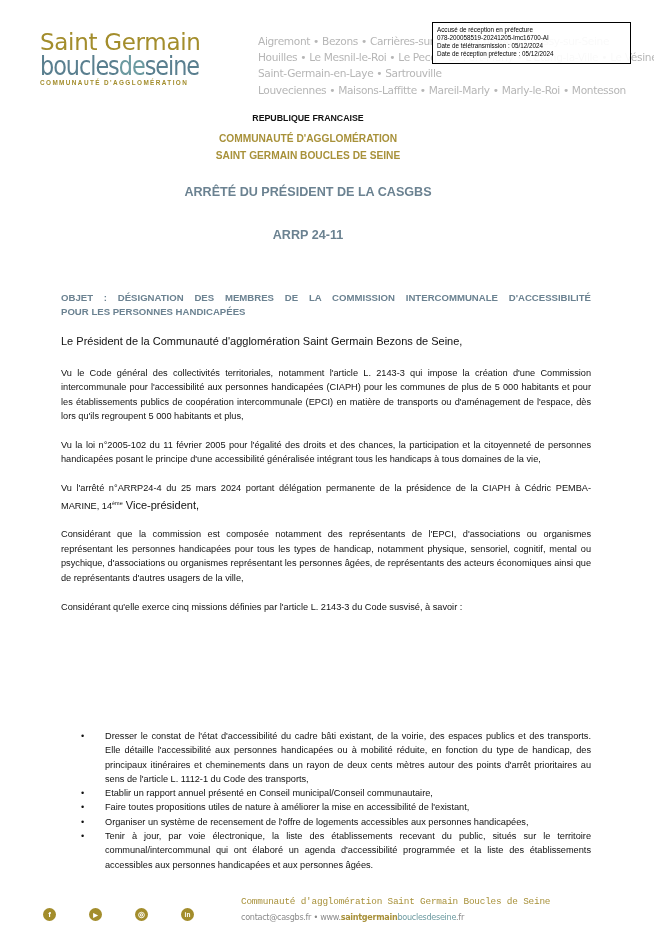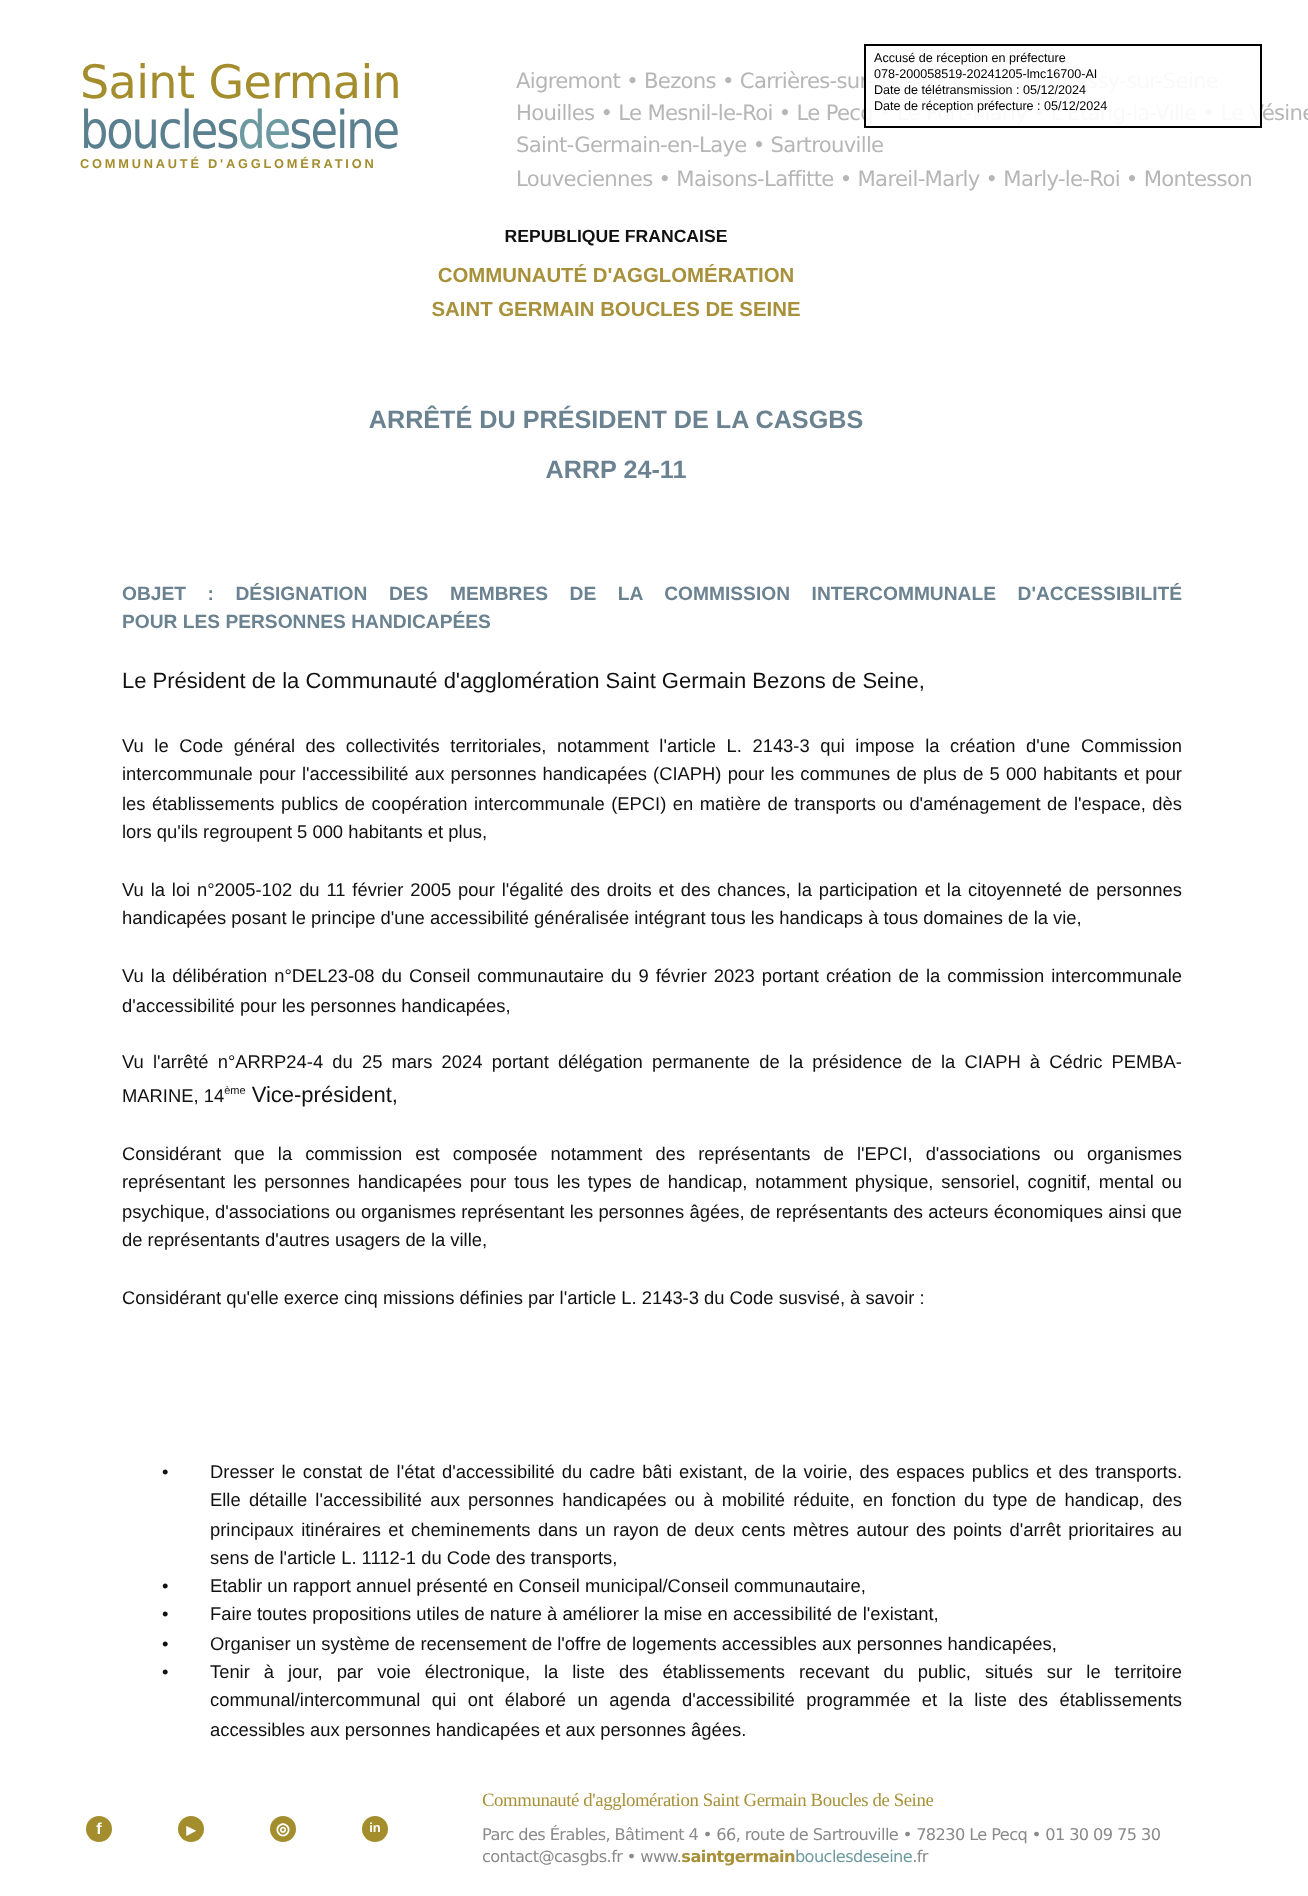--- a/index.html
+++ b/index.html
@@ -10,33 +10,33 @@
   .logo .l2 { font-family: "DejaVu Sans", sans-serif; font-size: 26px; color: #5a7f8f; line-height: 24px; letter-spacing: -1.2px; transform: scaleX(0.86); transform-origin: left; white-space: nowrap; }
   .logo .l2 .de { color: #6c9aa0; }
   .logo .l3 { font-size: 6.4px; color: #a38d2c; letter-spacing: 1.4px; margin-top: 1px; white-space: nowrap; font-weight: bold; }
   .towns { position: absolute; left: 258px; top: 33px; width: 390px; font-size: 10.6px; line-height: 16.2px; color: #b6b6b6; font-family: "DejaVu Sans", sans-serif; letter-spacing: -0.35px; }
   .towns div { white-space: nowrap; }
   .stamp { position: absolute; left: 432px; top: 22px; width: 199px; height: 42px; border: 1.5px solid #000; background: rgba(255,255,255,0.92); font-size: 6.3px; line-height: 8px; padding: 3px 4px; box-sizing: border-box; color: #000; }
   .center { position: absolute; left: 0; width: 616px; text-align: center; }
   .rep { top: 113px; font-size: 8.8px; font-weight: bold; color: #111; }
   .ca1 { top: 133px; font-size: 10.2px; font-weight: bold; color: #a8913a; }
   .ca2 { top: 150px; font-size: 10.2px; font-weight: bold; color: #a8913a; }
-  .title1 { top: 203px; font-size: 12.6px; font-weight: bold; color: #6b8291; }
+  .title1 { top: 185px; font-size: 12.6px; font-weight: bold; color: #6b8291; }
   .title2 { top: 228px; font-size: 12.6px; font-weight: bold; color: #6b8291; }
   .objet { position: absolute; left: 61px; top: 291px; width: 530px; font-size: 9.6px; line-height: 14px; font-weight: bold; color: #6b8291; text-align: justify; }
   .objet .l { text-align-last: justify; }
   .pres { position: absolute; left: 61px; top: 335px; font-size: 11px; color: #111; }
   .body { position: absolute; left: 61px; top: 366px; width: 530px; font-size: 9.2px; line-height: 14.4px; color: #111; }
   .body p { margin: 0 0 14.4px 0; text-align: justify; }
   .body sup { font-size: 5.5px; }
   .body .big { font-size: 11px; }
   .missions { position: absolute; left: 81px; top: 729px; width: 510px; margin: 0; padding: 0; list-style: none; font-size: 9.2px; line-height: 14.3px; color: #111; }
   .missions li { position: relative; padding-left: 24px; text-align: justify; }
   .missions li .bullet { position: absolute; left: 0; top: 0; }
-  .footer-name { position: absolute; left: 241px; top: 896px; font-size: 9.4px; color: #a8913a; font-family: Liberation Serif, serif; letter-spacing: -0.2px; }
+  .footer-name { position: absolute; left: 241px; top: 896px; font-size: 9.4px; color: #a8913a; font-family: Liberation Mono, monospace; letter-spacing: -0.2px; }
   .footer-addr { position: absolute; left: 241px; top: 912px; font-size: 8.1px; line-height: 10.5px; color: #8a8a8a; font-family: "DejaVu Sans", sans-serif; letter-spacing: -0.3px; white-space: nowrap; }
   .footer-addr .sg { color: #a8913a; font-weight: bold; }
   .footer-addr .bs { color: #6c9aa0; }
   .social { position: absolute; top: 908px; width: 13px; height: 13px; border-radius: 50%; background: #a38d2c; color: #fff; display: flex; align-items: center; justify-content: center; font-size: 8px; font-weight: bold; }
 </style>
 </head>
 <body>
 
 <div class="logo">
   <div class="l1">Saint Germain</div>
@@ -67,36 +67,34 @@
 <div class="objet">
   <div class="l">OBJET : DÉSIGNATION DES MEMBRES DE LA COMMISSION INTERCOMMUNALE D'ACCESSIBILITÉ</div>
   <div>POUR LES PERSONNES HANDICAPÉES</div>
 </div>
 
 <div class="pres">Le Président de la Communauté d'agglomération Saint Germain Bezons de Seine,</div>
 
 <div class="body">
   <p>Vu le Code général des collectivités territoriales, notamment l'article L. 2143-3 qui impose la création d'une Commission intercommunale pour l'accessibilité aux personnes handicapées (CIAPH) pour les communes de plus de 5 000 habitants et pour les établissements publics de coopération intercommunale (EPCI) en matière de transports ou d'aménagement de l'espace, dès lors qu'ils regroupent 5 000 habitants et plus,</p>
   <p>Vu la loi n°2005-102 du 11 février 2005 pour l'égalité des droits et des chances, la participation et la citoyenneté de personnes handicapées posant le principe d'une accessibilité généralisée intégrant tous les handicaps à tous domaines de la vie,</p>
-  <p>Vu la délibération n°DEL23-08 du Conseil communautaire du 9 février 2023 portant création de la commission intercommunale d'accessibilité pour les personnes handicapées,</p>
   <p><span>Vu l'arrêté n°ARRP24-4 du 25 mars 2024 portant délégation permanente de la présidence de la CIAPH à Cédric PEMBA-MARINE, 14</span><sup>ème</sup><span class="big"> Vice-président,</span></p>
   <p>Considérant que la commission est composée notamment des représentants de l'EPCI, d'associations ou organismes représentant les personnes handicapées pour tous les types de handicap, notamment physique, sensoriel, cognitif, mental ou psychique, d'associations ou organismes représentant les personnes âgées, de représentants des acteurs économiques ainsi que de représentants d'autres usagers de la ville,</p>
   <p>Considérant qu'elle exerce cinq missions définies par l'article L. 2143-3 du Code susvisé, à savoir :</p>
 </div>
 
 <ul class="missions">
   <li><span class="bullet">•</span><span>Dresser le constat de l'état d'accessibilité du cadre bâti existant, de la voirie, des espaces publics et des transports. Elle détaille l'accessibilité aux personnes handicapées ou à mobilité réduite, en fonction du type de handicap, des principaux itinéraires et cheminements dans un rayon de deux cents mètres autour des points d'arrêt prioritaires au sens de l'article L. 1112-1 du Code des transports,</span></li>
   <li><span class="bullet">•</span><span>Etablir un rapport annuel présenté en Conseil municipal/Conseil communautaire,</span></li>
   <li><span class="bullet">•</span><span>Faire toutes propositions utiles de nature à améliorer la mise en accessibilité de l'existant,</span></li>
   <li><span class="bullet">•</span><span>Organiser un système de recensement de l'offre de logements accessibles aux personnes handicapées,</span></li>
   <li><span class="bullet">•</span><span>Tenir à jour, par voie électronique, la liste des établissements recevant du public, situés sur le territoire communal/intercommunal qui ont élaboré un agenda d'accessibilité programmée et la liste des établissements accessibles aux personnes handicapées et aux personnes âgées.</span></li>
 </ul>
 
 <div class="social" style="left:43px;">f</div>
 <div class="social" style="left:89px; font-size:6px;">▶</div>
 <div class="social" style="left:135px;">◎</div>
 <div class="social" style="left:181px; font-size:6.5px;">in</div>
 
 <div class="footer-name">Communauté d'agglomération Saint Germain Boucles de Seine</div>
 <div class="footer-addr">
-  <div>Parc des Érables, Bâtiment 4 • 66, route de Sartrouville • 78230 Le Pecq • 01 30 09 75 30</div>
   <div><span>contact@casgbs.fr • </span><span><span>www.</span><span class="sg">saintgermain</span><span class="bs">bouclesdeseine</span><span>.fr</span></span></div>
 </div>
 
 </body></html>

